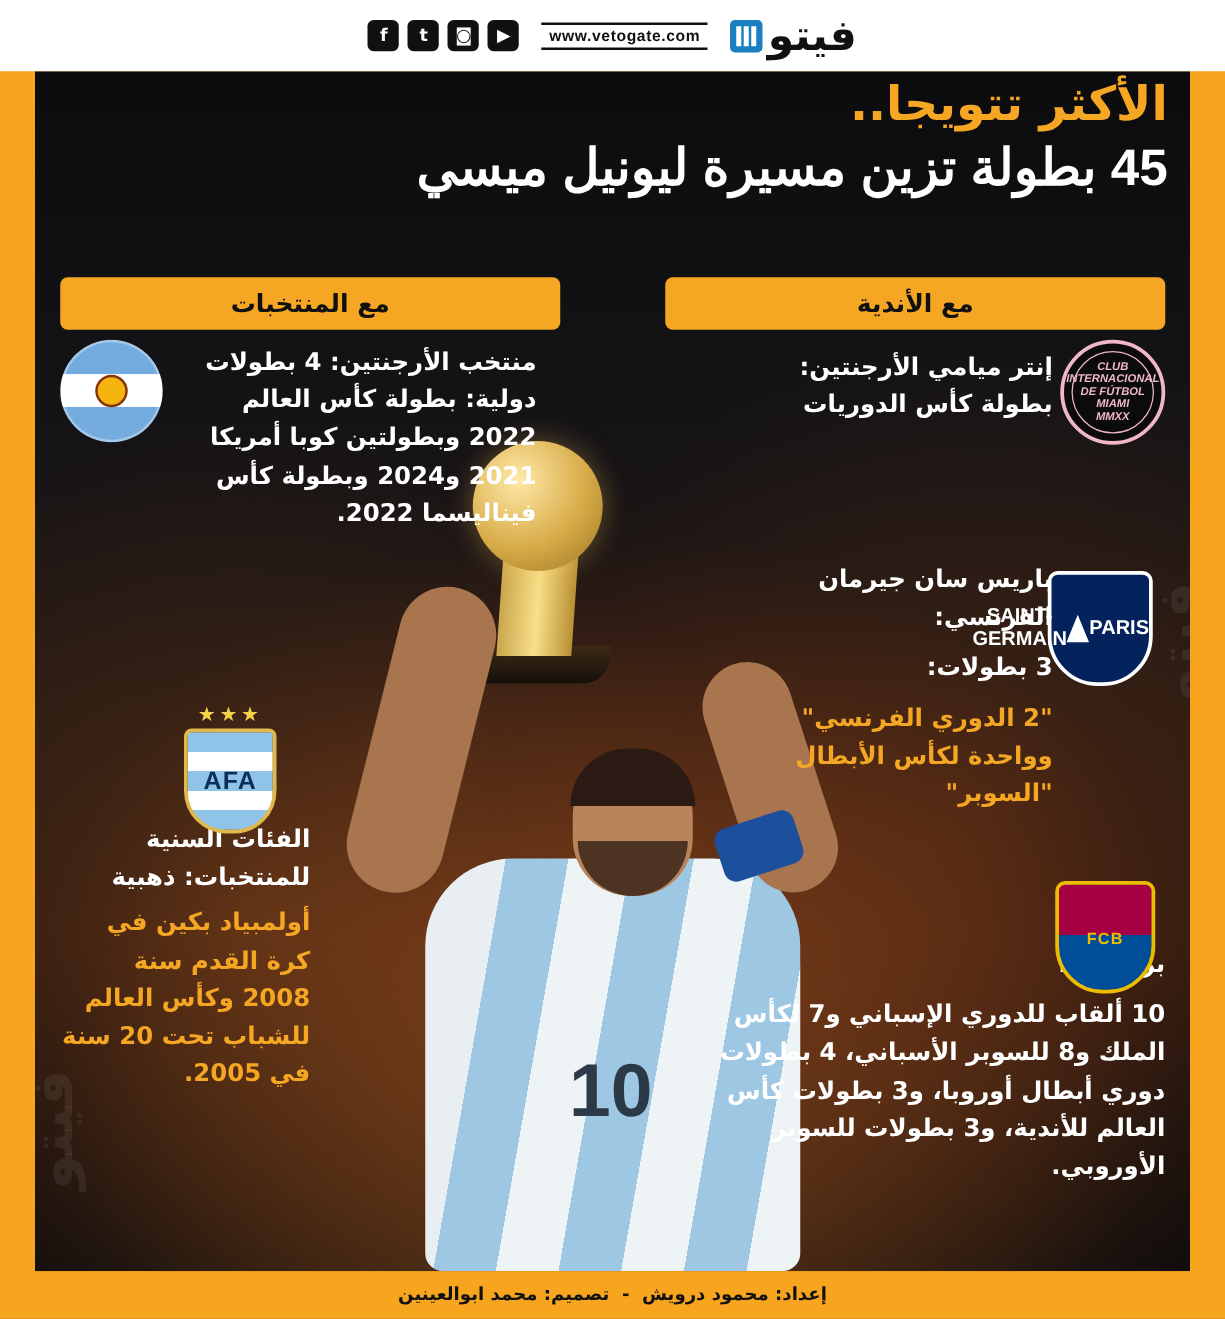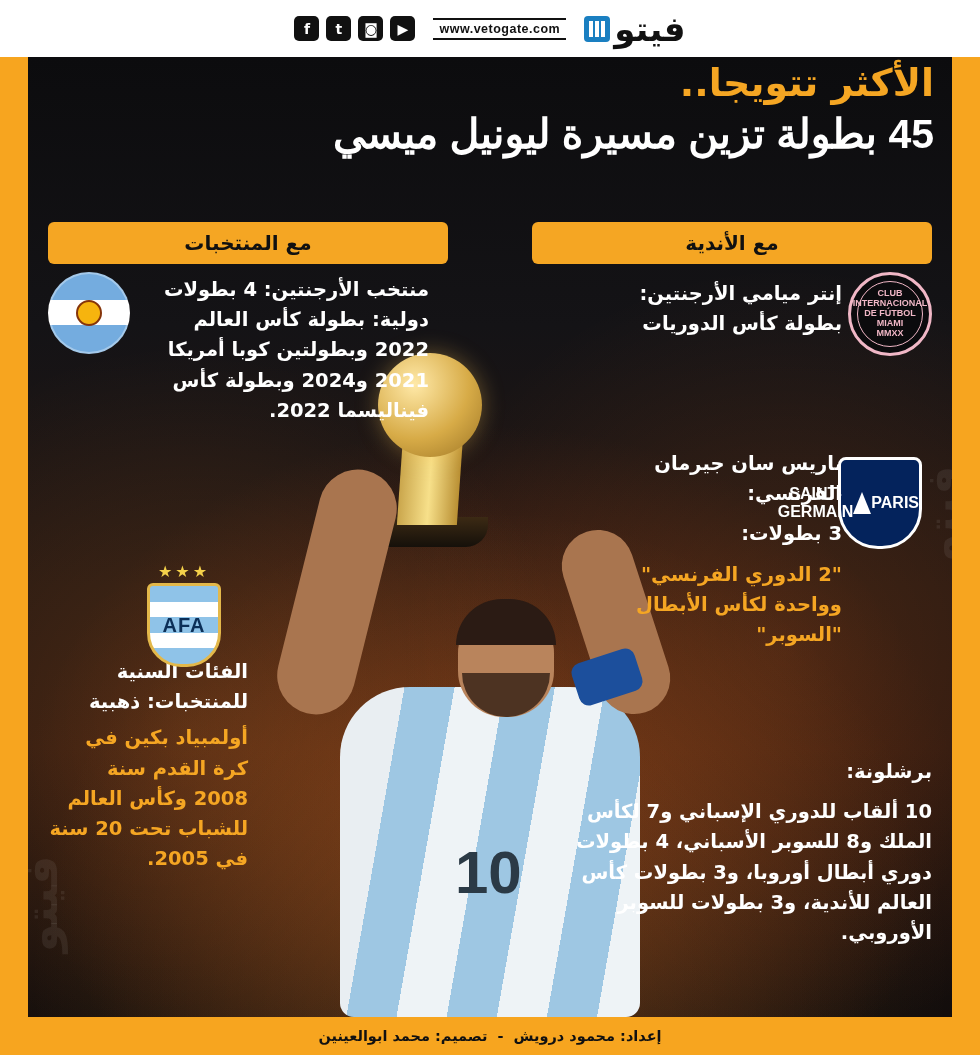--- a/index.html
+++ b/index.html
@@ -122,21 +122,21 @@
   .miami{
     top:215px;right:20px;width:78px;height:78px;border-radius:50%;
     background:#0b0b0d;border:3px solid #f0b7c6;
     display:flex;align-items:center;justify-content:center;flex-direction:column;
     color:#f0b7c6;font-size:9px;font-weight:bold;text-align:center;line-height:1.1;
     font-family:"Liberation Sans",sans-serif;
   }
   .miami .mi-ring{
     position:absolute;width:64px;height:64px;border-radius:50%;border:1px solid #f0b7c6;
   }
-  .miami span{position:relative;}
+  .miami span{position:relative;font-style:italic;}
 
   .psg{
     top:400px;right:30px;width:78px;height:86px;
     background:#04235c;border:3px solid #ffffff;border-radius:8px 8px 40px 40px;
     display:flex;flex-direction:row;align-items:center;
     color:#fff;font-size:16px;font-weight:bold;line-height:1.1;text-align:center;
     font-family:"Liberation Sans",sans-serif;
   }
   .psg .tower{
     width:0;height:0;border-left:9px solid transparent;border-right:9px solid transparent;
@@ -295,20 +295,23 @@
       <div class="tower"></div>
       <div class="psg-red"></div>
       <span>SAINT-GERMAIN</span>
     </div>
     <div class="blk b-psg">
       <p class="white">باريس سان جيرمان الفرنسي:</p>
       <p class="white" style="margin-top:10px">3 بطولات:</p>
       <p class="amber" style="margin-top:10px">"2 الدوري الفرنسي" وواحدة لكأس الأبطال "السوبر"</p>
     </div>
 
+    <div class="crest fcb">
+      <span>FCB</span>
+    </div>
     <div class="blk b-barca">
       <p class="white">برشلونة:</p>
       <p class="white" style="margin-top:10px">10 ألقاب للدوري الإسباني و7 لكأس الملك و8 للسوبر الأسباني، 4 بطولات دوري أبطال أوروبا، و3 بطولات كأس العالم للأندية، و3 بطولات للسوبر الأوروبي.</p>
     </div>
 
     <div class="crest flag-arg">
       <div class="sun"></div>
     </div>
     <div class="blk b-arg">
       <p class="white">منتخب الأرجنتين: 4 بطولات دولية: بطولة كأس العالم 2022 وبطولتين كوبا أمريكا 2021 و2024 وبطولة كأس فيناليسما 2022.</p>

